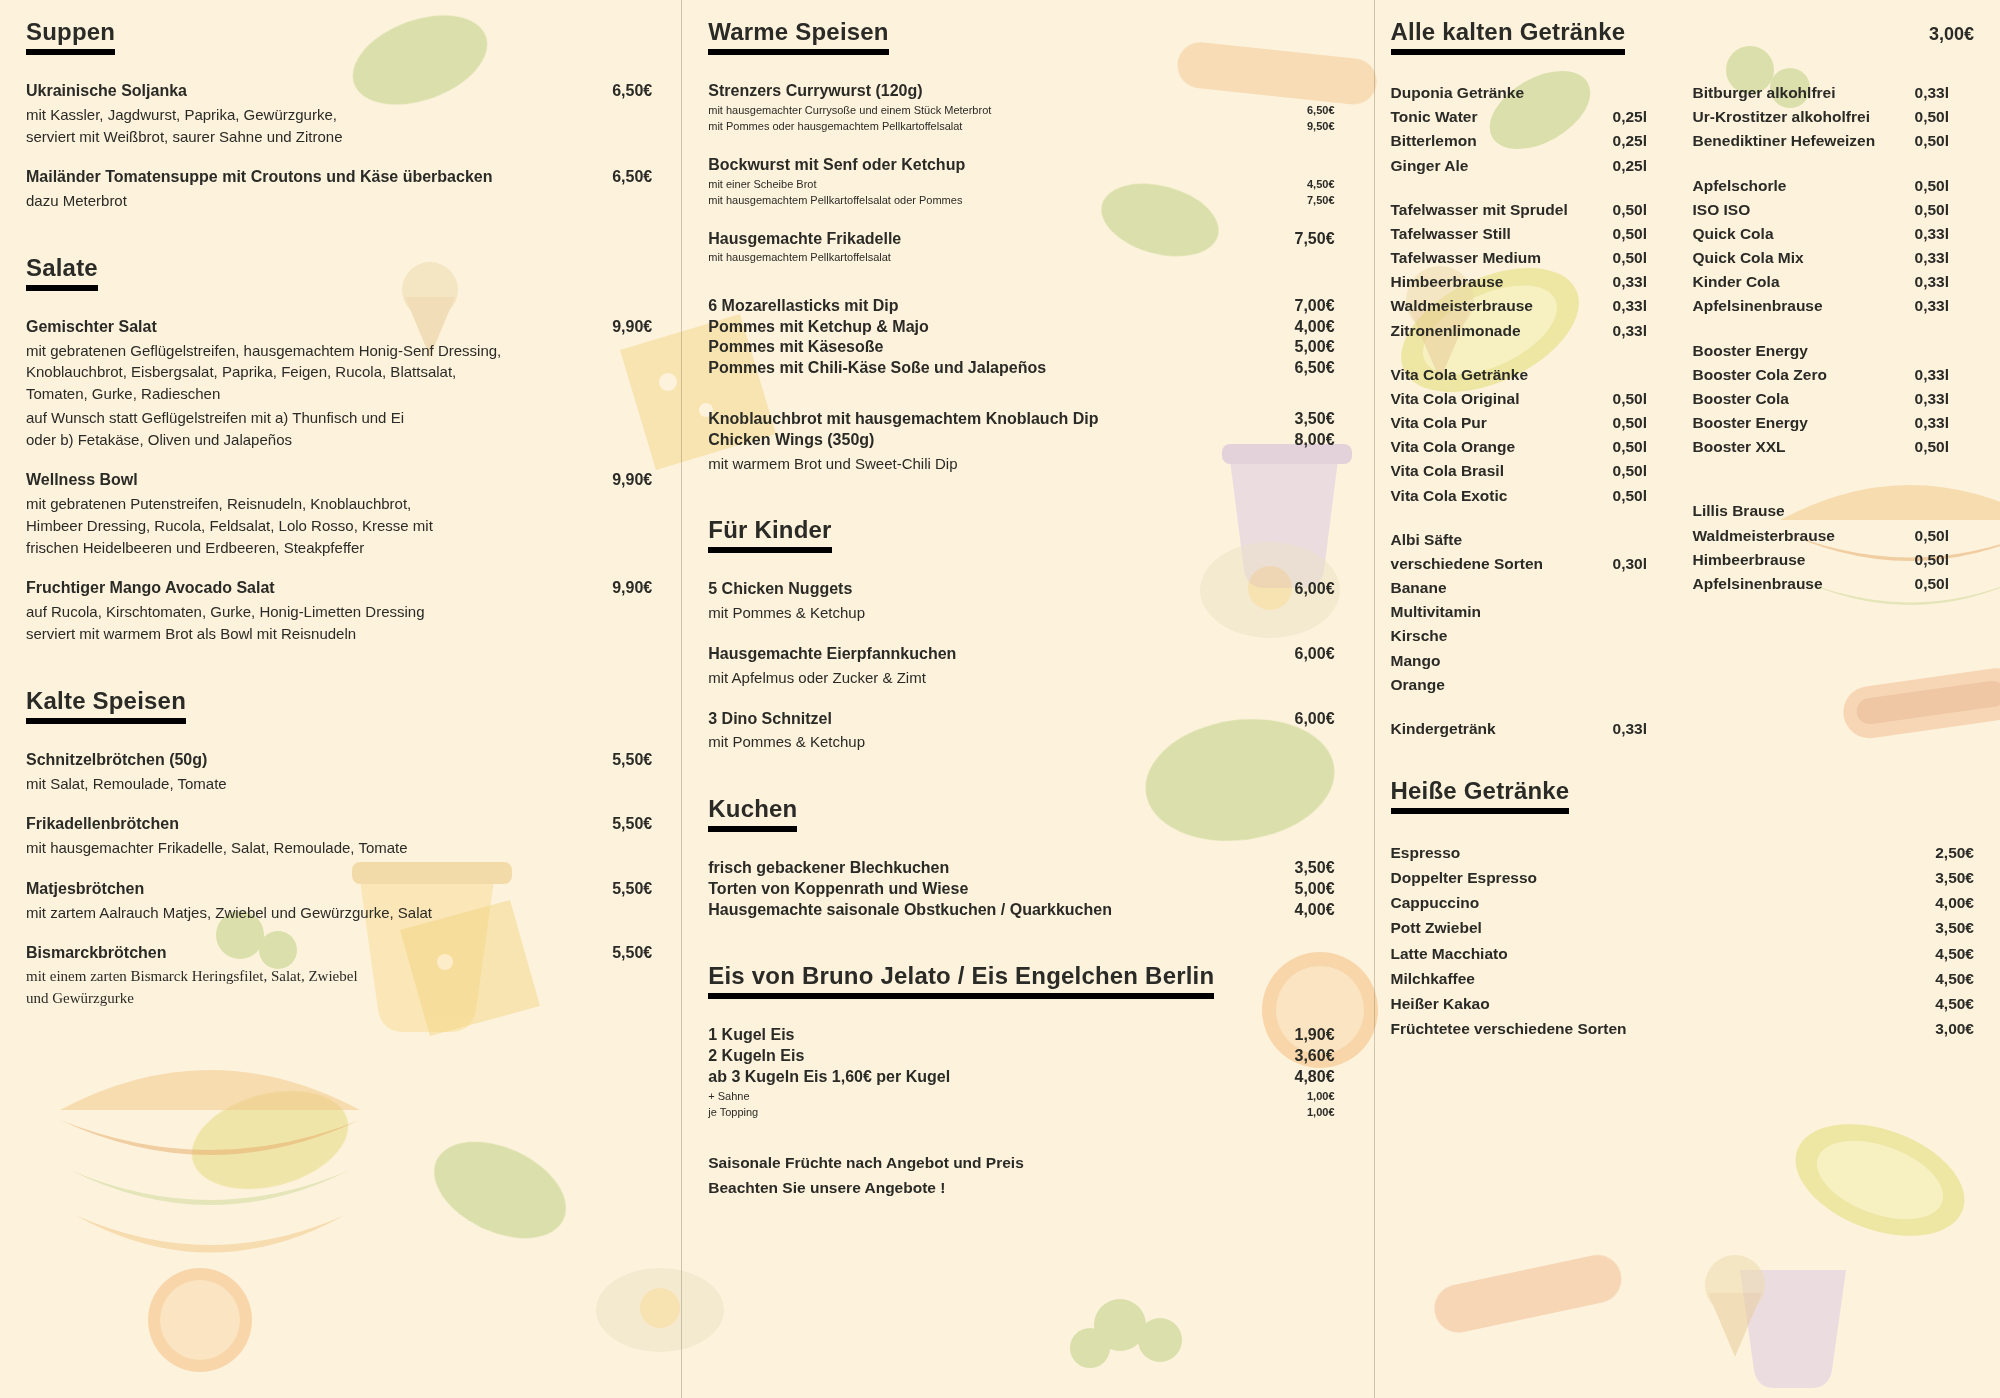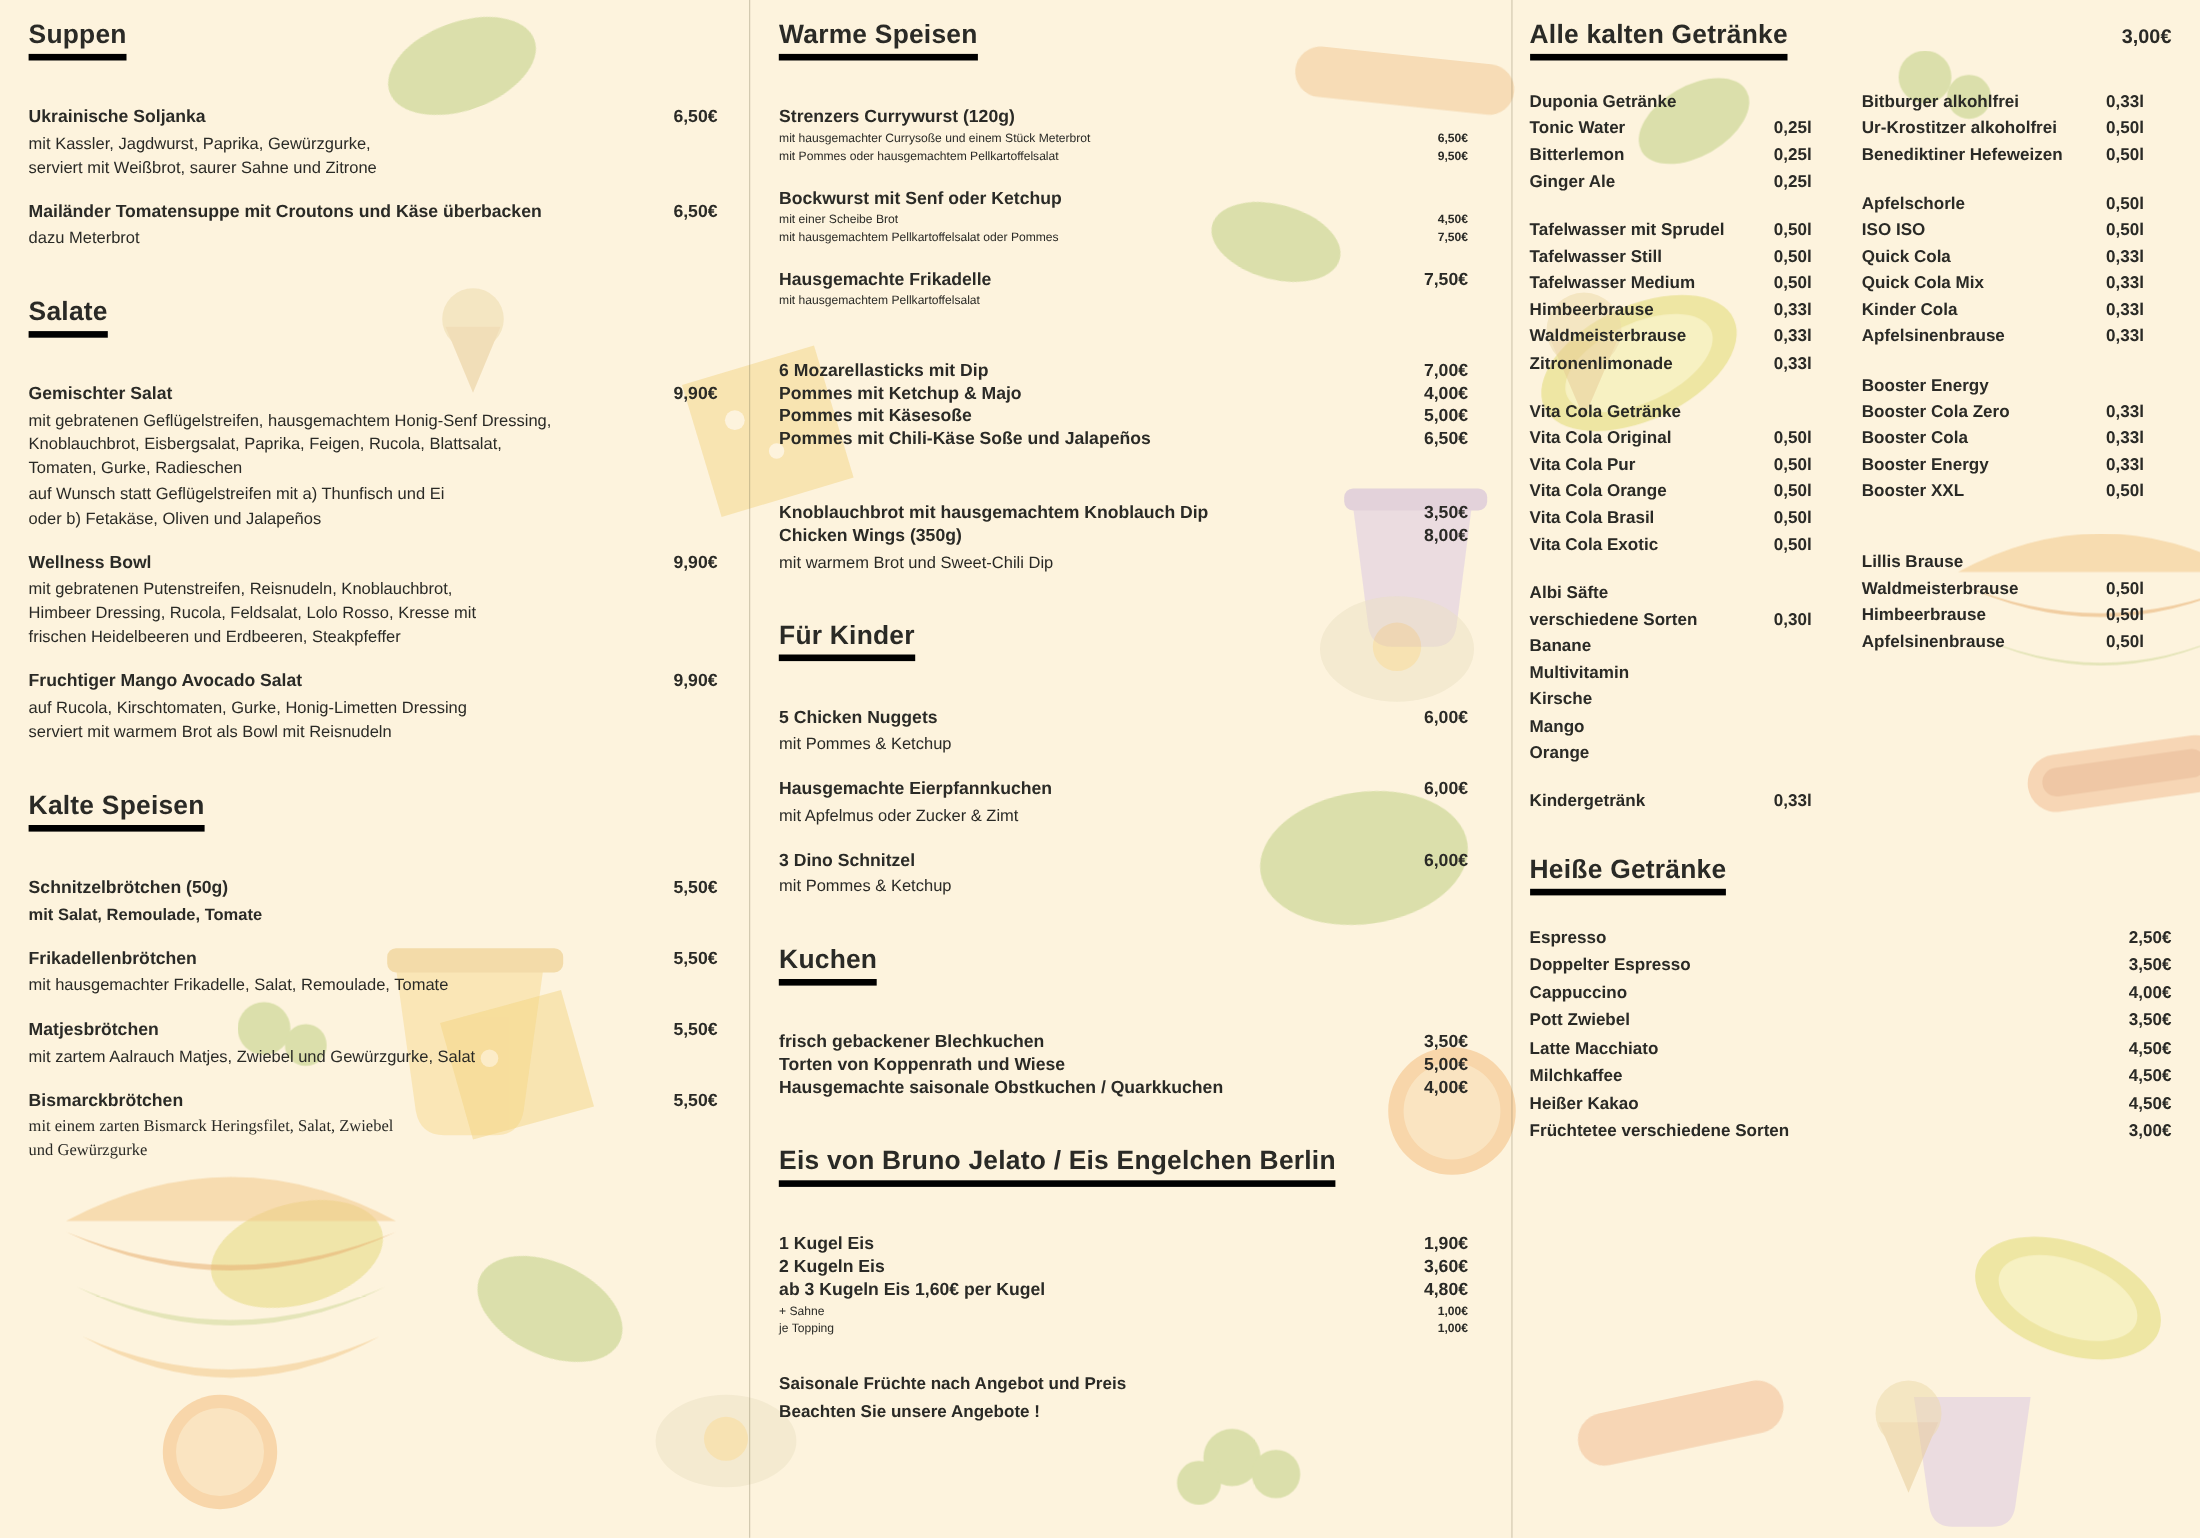--- a/index.html
+++ b/index.html
@@ -68,21 +68,20 @@
     align-items: baseline;
     justify-content: space-between;
   }
   .section-head-row .head-price {
     font-size: 18px;
     font-weight: bold;
   }
 
   .item {
     margin-bottom: 20px;
-    margin-top: 16px;
   }
   .item-row {
     display: flex;
     align-items: baseline;
     justify-content: space-between;
     gap: 12px;
   }
   .item-name {
     font-size: 16px;
     font-weight: bold;
@@ -307,21 +306,21 @@
     <div class="gap-md"></div>
 
     <div class="section-wrap">
       <h2 class="section">Kalte Speisen</h2>
 
       <div class="item">
         <div class="item-row">
           <div class="item-name">Schnitzelbrötchen (50g)</div>
           <div class="item-price">5,50€</div>
         </div>
-        <div class="item-desc pre" style="white-space: pre-line; font-weight: bold;">mit Salat, Remoulade, Tomate</div>
+        <div class="item-desc pre" style="white-space: pre-line;">mit Salat, Remoulade, Tomate</div>
       </div>
 
       <div class="item">
         <div class="item-row">
           <div class="item-name">Frikadellenbrötchen</div>
           <div class="item-price">5,50€</div>
         </div>
         <div class="item-desc pre" style="white-space: pre-line;">mit hausgemachter Frikadelle, Salat, Remoulade, Tomate</div>
       </div>
 

